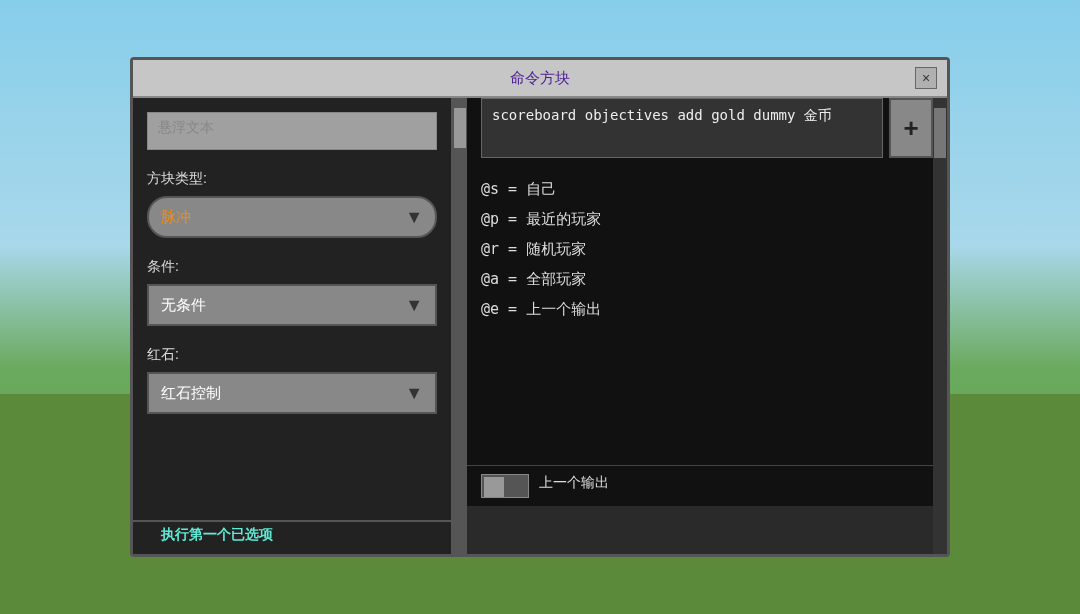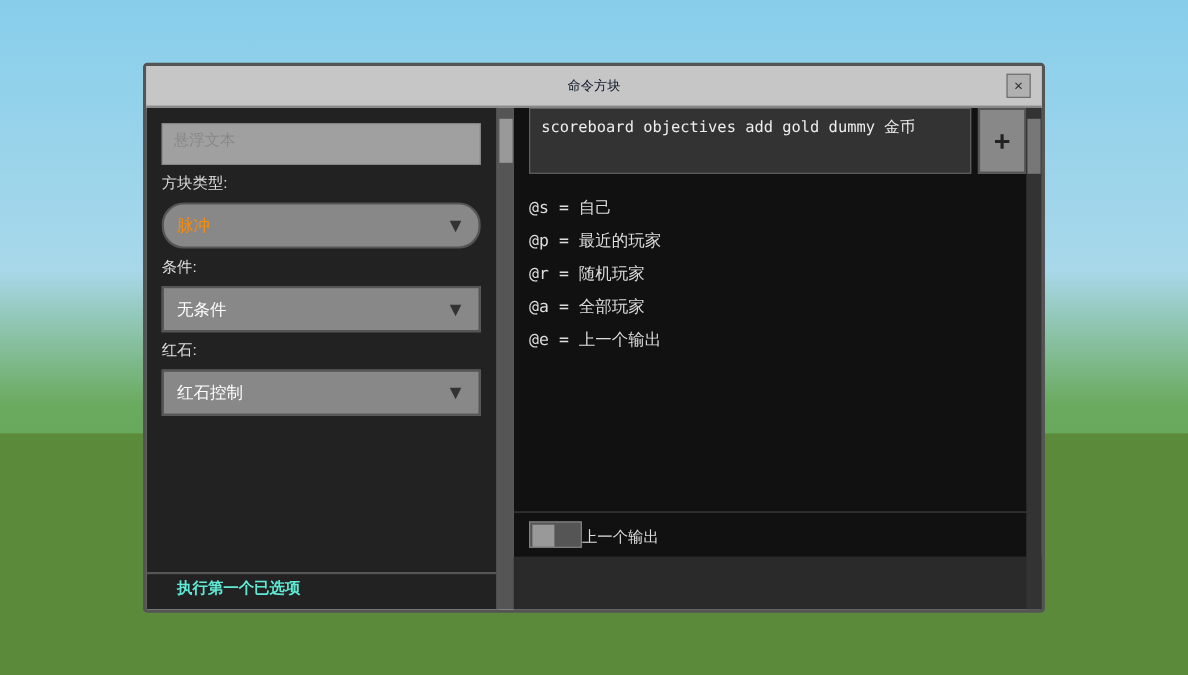--- a/index.html
+++ b/index.html
@@ -48,22 +48,22 @@
       border-bottom: 2px solid #888;
       display: flex;
       align-items: center;
       justify-content: center;
       padding: 8px 12px;
       position: relative;
       min-height: 38px;
     }
 
     .dialog-title {
-      font-size: 12px;
-      color: #0f172a;
+      font-size: 15px;
+      color: #4c1d95;
       font-weight: normal;
     }
 
     .dialog-close {
       position: absolute;
       right: 10px;
       top: 50%;
       transform: translateY(-50%);
       width: 22px;
       height: 22px;
@@ -84,21 +84,21 @@
     }
 
     
     .left-panel {
       width: 320px;
       background: #222;
       border-right: 2px solid #555;
       padding: 14px;
       display: flex;
       flex-direction: column;
-      gap: 8px;
+      gap: 20px;
       position: relative;
     }
 
     .hover-text-input {
       background: #a0a0a0;
       border: 1px solid #888;
       height: 38px;
       padding: 6px 10px;
       color: #888;
       font-size: 14px;
@@ -221,22 +221,23 @@
       font-size: 15px;
       line-height: 2.0;
     }
 
     .ref-row {
       font-family: monospace;
     }
 
     .right-bottom {
       display: flex;
-      align-items: flex-end;
+      align-items: flex-start;
       padding: 8px 14px;
+      gap: 10px;
       border-top: 1px solid #444;
     }
 
     .toggle-switch {
       width: 48px;
       height: 24px;
       background: #555;
       border: 1px solid #888;
       position: relative;
       cursor: pointer;

